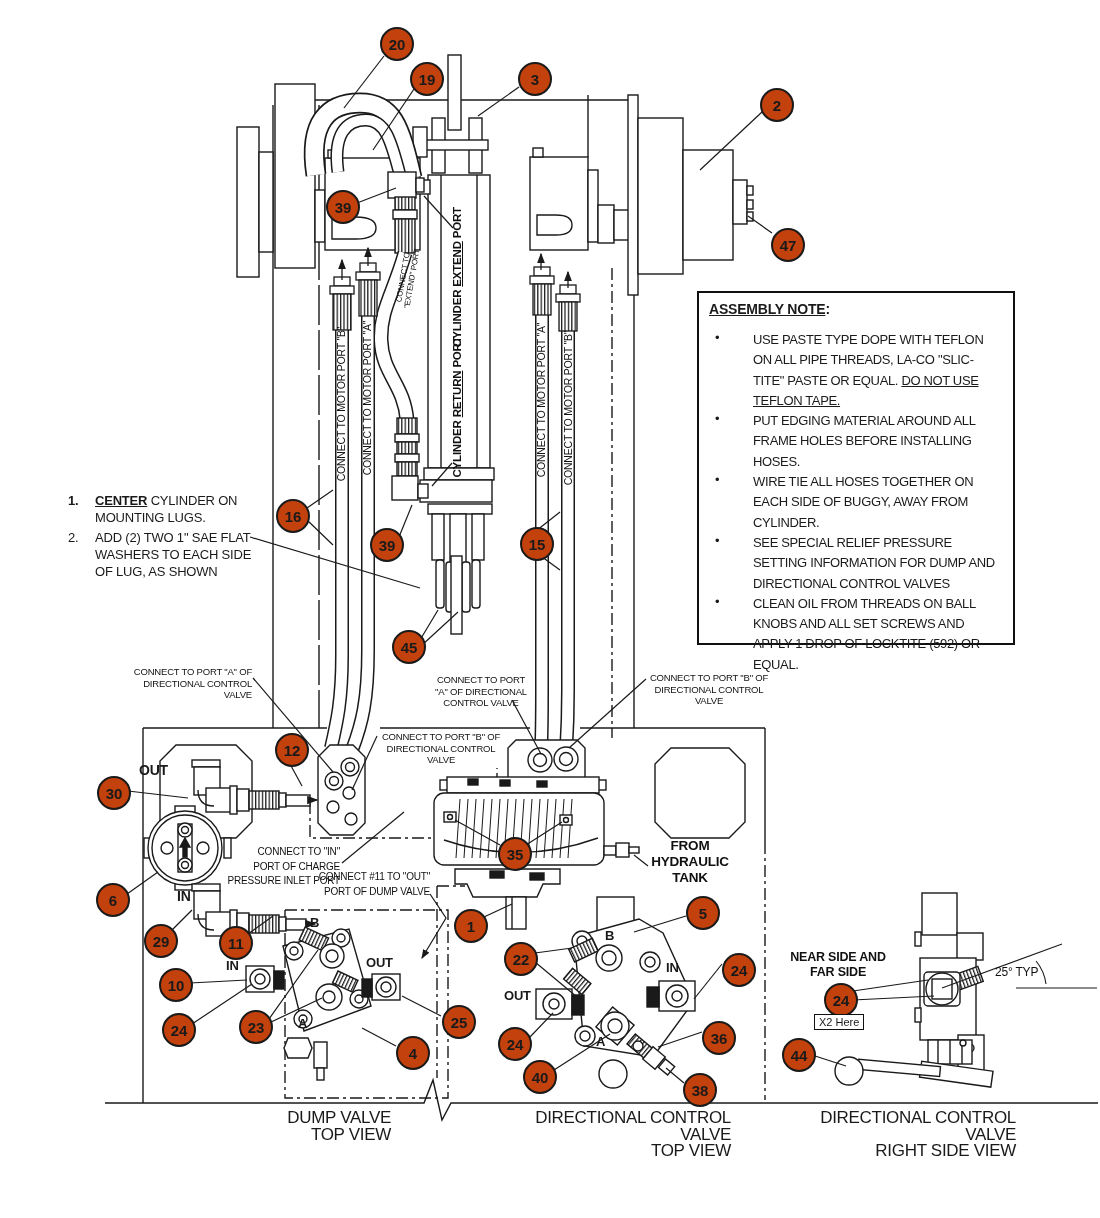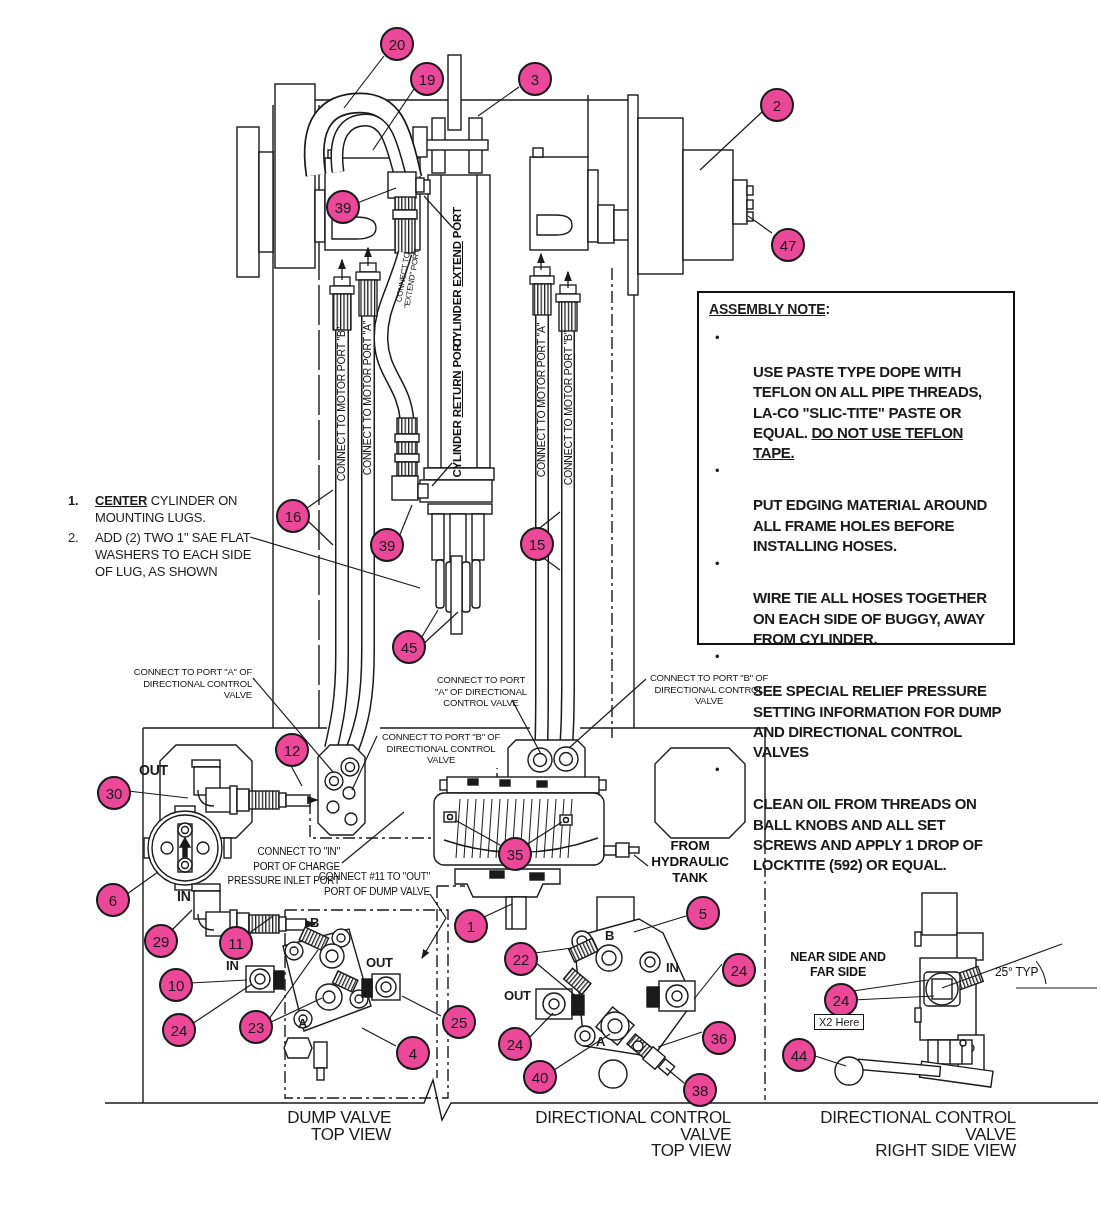--- a/index.html
+++ b/index.html
@@ -5,31 +5,31 @@
   html,body{margin:0;padding:0;background:#fff;}
   #canvas{position:relative;width:1100px;height:1218px;background:#fff;overflow:hidden;
           font-family:"Liberation Sans",sans-serif;color:#1a1a1a;}
   svg{position:absolute;left:0;top:0;}
   .lbl{position:absolute;font-size:10px;line-height:12px;letter-spacing:-0.2px;color:#111;}
   .vlbl{position:absolute;transform:translate(-50%,-50%) rotate(-90deg);white-space:nowrap;
         font-size:10.5px;letter-spacing:-0.2px;color:#111;}
   .vlbl-big{font-size:11.5px;font-weight:600;}
   .tilt{transform:translate(-50%,-50%) rotate(-80deg);font-size:8px;line-height:8.5px;text-align:center;}
   .co{position:absolute;width:30px;height:30px;border:2px solid #1a1a1a;border-radius:50%;
-      background:#ec4899;display:flex;align-items:center;justify-content:center;
-      font-size:15px;font-weight:400;z-index:5;}
+      background:#c2410c;display:flex;align-items:center;justify-content:center;
+      font-size:15px;font-weight:700;z-index:5;}
   .u{text-decoration:underline;}
   .b{font-weight:bold;}
   .note-box{position:absolute;left:697px;top:291px;width:318px;height:354px;border:2px solid #111;
             background:#fff;box-sizing:border-box;padding:8px 10px;z-index:4;}
   .note-title{font-size:14px;font-weight:bold;letter-spacing:-0.2px;}
   .bullets{margin-top:13px;}
   .brow{display:flex;margin:0;}
   .bdot{width:38px;flex:0 0 38px;font-size:13px;padding-left:6px;}
-  .btxt{width:268px;font-size:15px;font-weight:bold;line-height:20.3px;letter-spacing:-0.35px;margin-top:32px;}
+  .btxt{width:268px;font-size:13px;font-weight:normal;line-height:20.3px;letter-spacing:-0.35px;}
   .side-notes{position:absolute;left:68px;top:492px;width:200px;z-index:4;font-size:13px;line-height:17px;letter-spacing:-0.2px;}
   .nrow{display:flex;}
   .nnum{width:27px;flex:0 0 27px;font-weight:bold;}
   .ntxt{width:165px;}
   .view-title{position:absolute;text-align:right;font-size:17px;line-height:16.5px;letter-spacing:-0.3px;z-index:4;}
   .small-note{font-size:9.5px;line-height:11.5px;letter-spacing:-0.2px;}
   .mid-note{font-size:10px;line-height:14.5px;letter-spacing:-0.2px;}
   .port-lbl{position:absolute;font-size:13px;font-weight:600;letter-spacing:-0.2px;z-index:4;text-align:right;}
   .x2box{position:absolute;left:814px;top:1014px;border:1.5px solid #111;background:#fff;
          font-size:11px;padding:1px 4px;z-index:5;}

